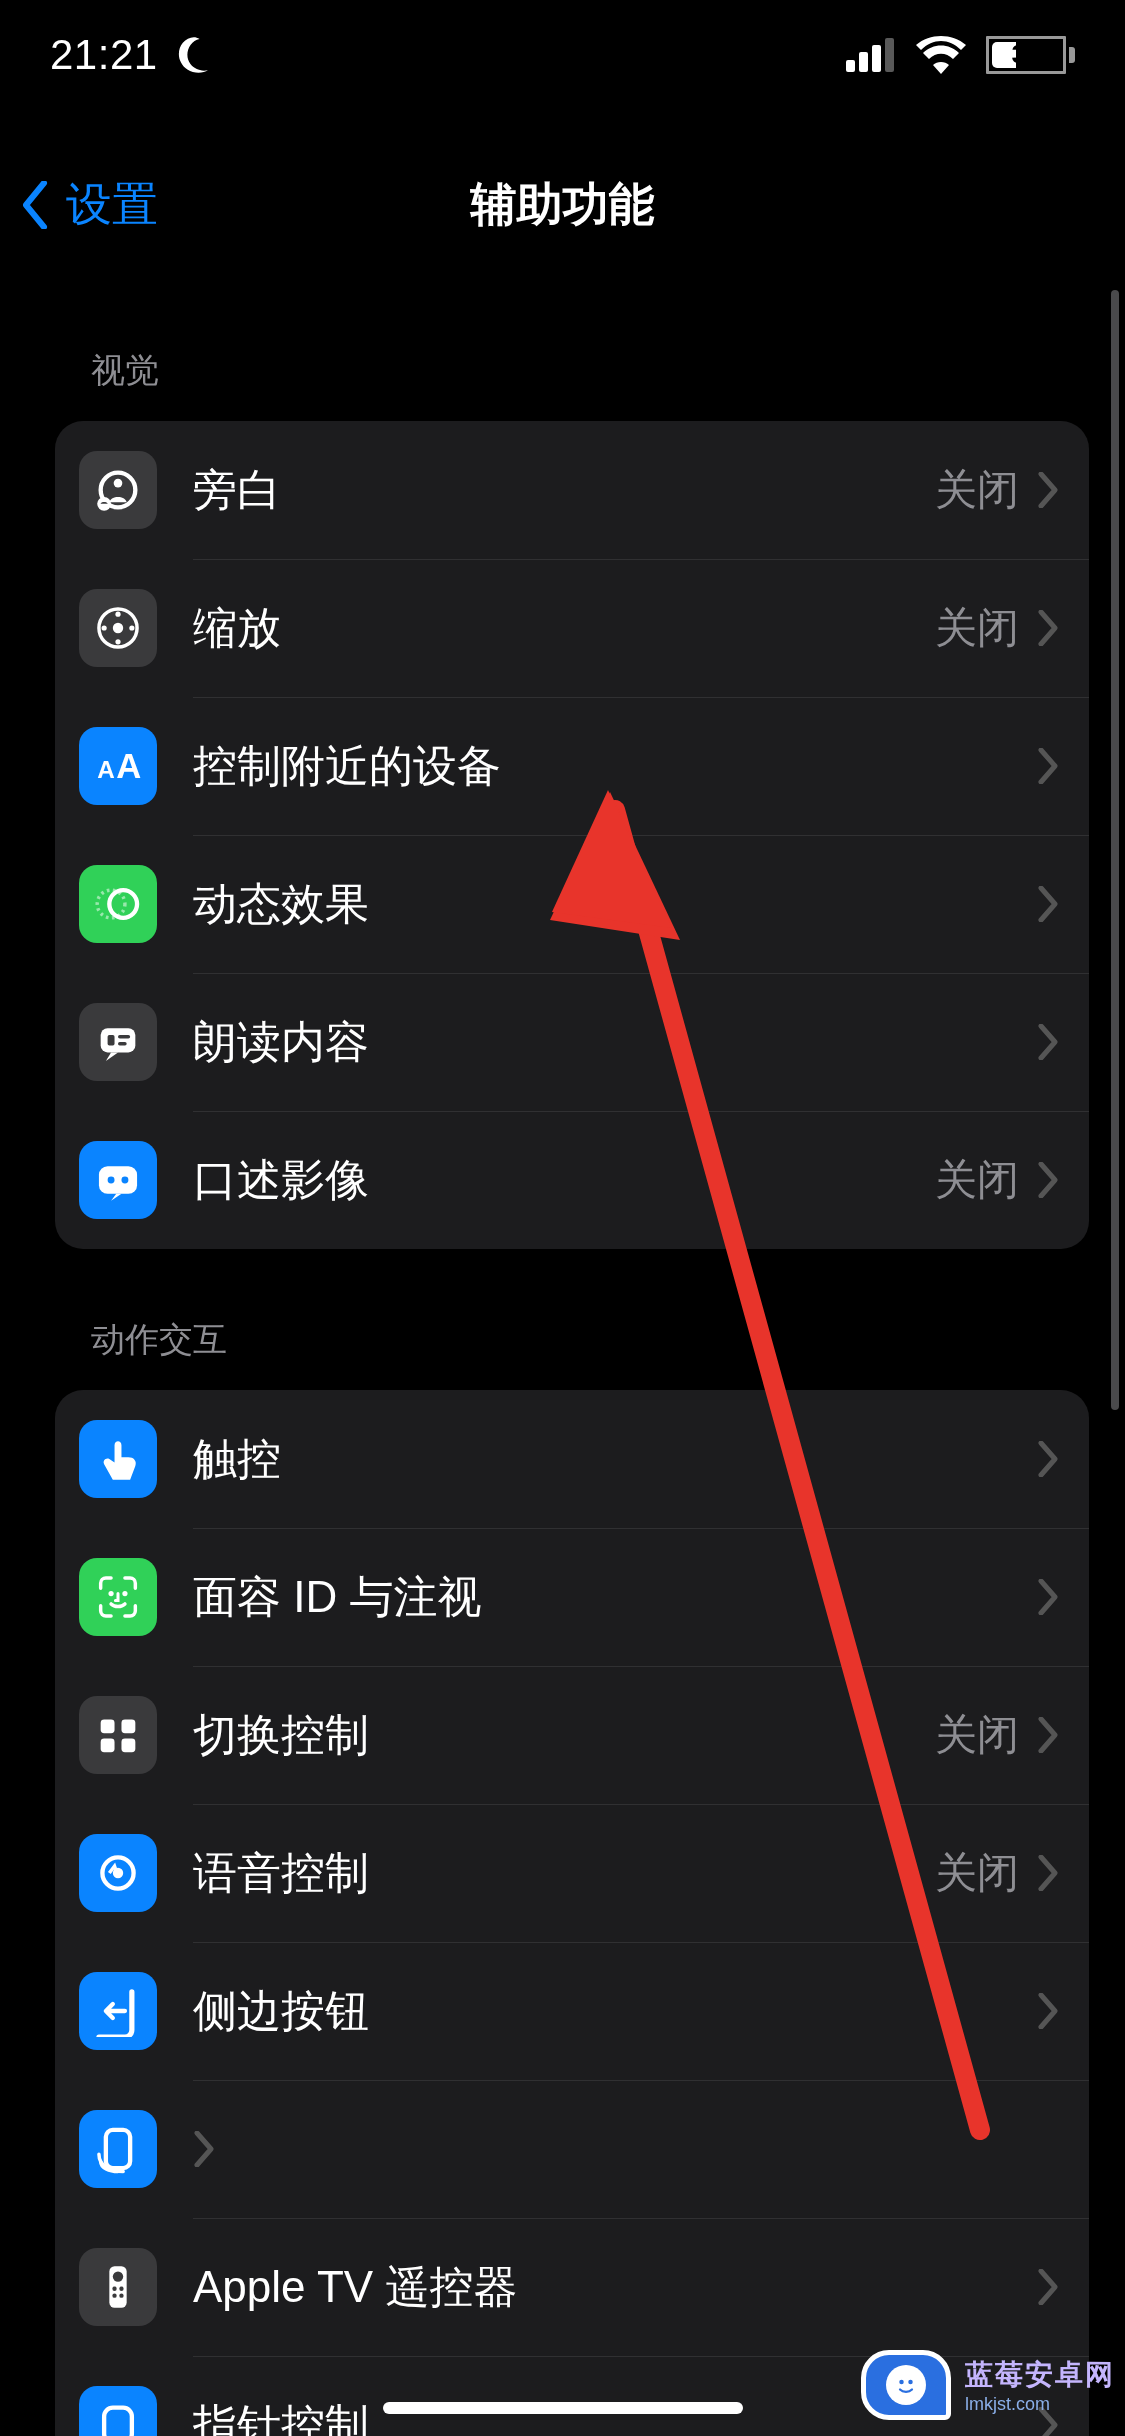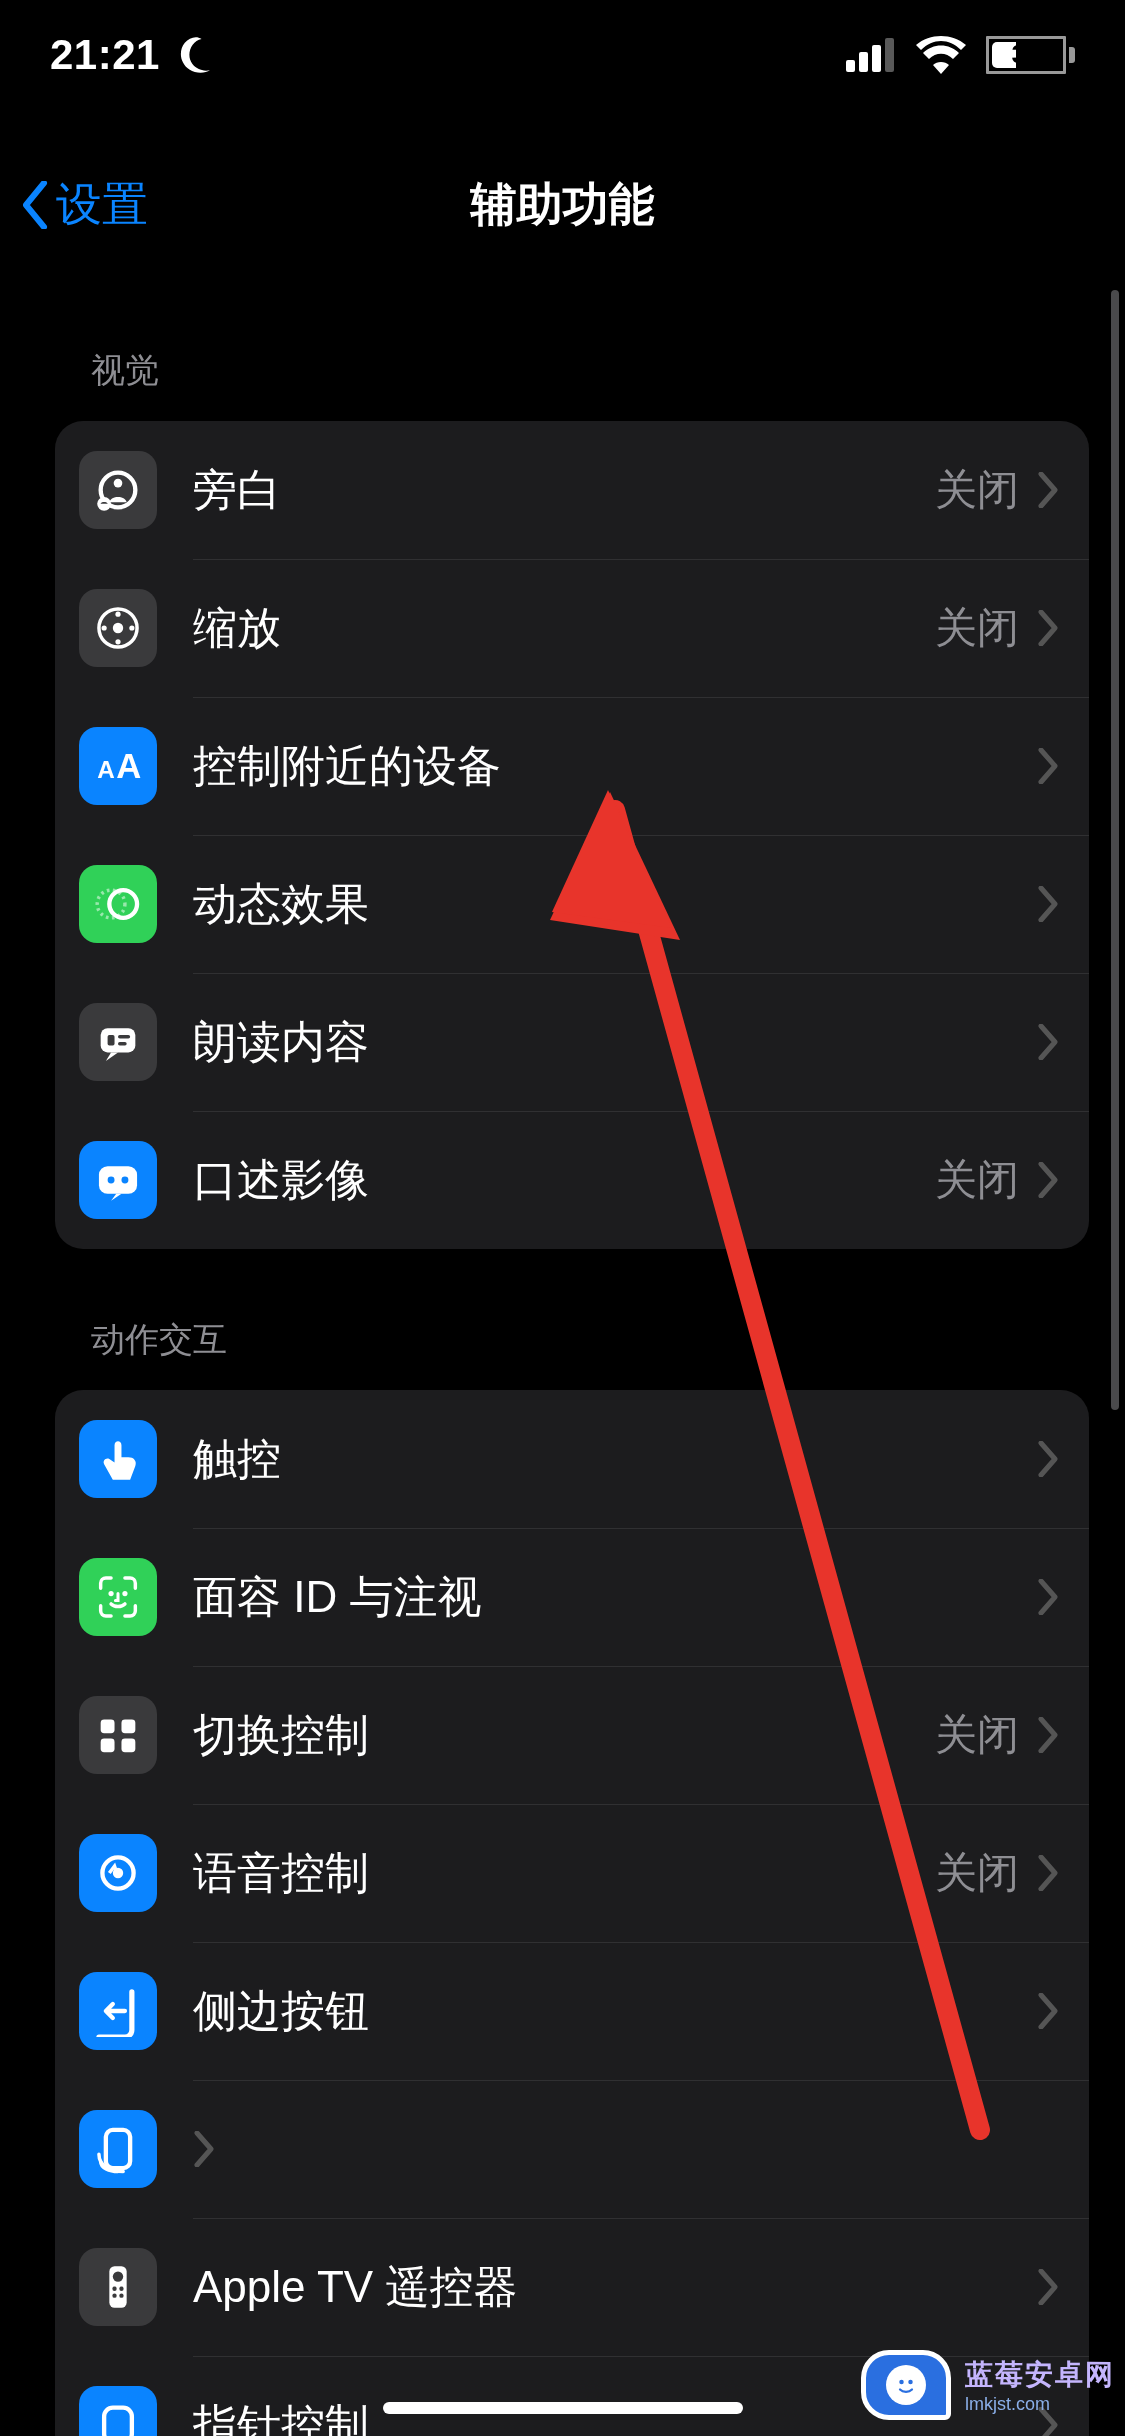--- a/index.html
+++ b/index.html
@@ -1,34 +1,34 @@
 <!DOCTYPE html>
 <html><head>
 <meta charset="utf-8">
 <style>
   * { box-sizing: border-box; margin: 0; padding: 0; }
   html, body { width: 1125px; height: 2436px; background:#000; font-family: -apple-system, "Helvetica Neue", Arial, sans-serif; color:#fff; overflow:hidden; }
   .root { position:relative; width:1125px; height:2436px; background:#000; }
   
   .status-bar { position:absolute; top:0; left:0; right:0; height:110px; display:flex; align-items:center; justify-content:space-between; padding:0 50px; }
   .sb-left { display:flex; align-items:center; gap:18px; }
-  .sb-time { font-size:42px; font-weight:700; color:#fff; letter-spacing:0.5px; }
+  .sb-time { font-size:42px; font-weight:400; color:#fff; letter-spacing:0.5px; }
   .sb-moon { width:38px; height:38px; }
   .sb-right { display:flex; align-items:center; gap:20px; }
   .sb-signal { width:50px; height:34px; }
   .sb-wifi { width:50px; height:38px; }
   .sb-batt { display:flex; align-items:center; }
   .sb-batt-box { width:80px; height:38px; border:3px solid rgba(255,255,255,0.6); border-radius:1px; position:relative; display:flex; align-items:flex-start; justify-content:center; }
   .sb-batt-fill { position:absolute; left:3px; top:3px; bottom:3px; width:22px; background:#fff; border-radius:5px 0 0 5px; }
   .sb-batt-num { position:relative; font-size:26px; font-weight:700; color:#000; mix-blend-mode:normal; z-index:2; }
   .sb-batt-tip { width:6px; height:16px; background:rgba(255,255,255,0.6); margin-left:3px; border-radius:0 3px 3px 0; }
 
   
   .nav { position:absolute; top:160px; left:0; right:0; height:90px; display:flex; align-items:center; }
-  .nav-back { display:flex; align-items:center; gap:6px; padding-left:20px; color:#0a84ff; }
+  .nav-back { display:flex; align-items:center; gap:16px; padding-left:20px; color:#0a84ff; }
   .nav-chevron { width:30px; height:48px; }
   .nav-back-label { font-size:46px; color:#0a84ff; }
   .nav-title { position:absolute; left:0; right:0; text-align:center; font-size:46px; font-weight:600; color:#fff; pointer-events:none; }
 
   
   .content { position:absolute; top:280px; left:0; right:0; bottom:0; padding:0 36px 0 55px; }
   .section-header { font-size:34px; color:#8e8e93; padding:68px 0 18px 36px; font-weight:400; }
   .section { background:#1c1c1e; border-radius:28px; overflow:hidden;margin-top:9px; }
   .row { display:flex; align-items:center; height:138px; padding:0 30px 0 24px; position:relative; }
   .row + .row::before { content:""; position:absolute; left:138px; right:0; top:0; height:1px; background:rgba(255,255,255,0.09); }

